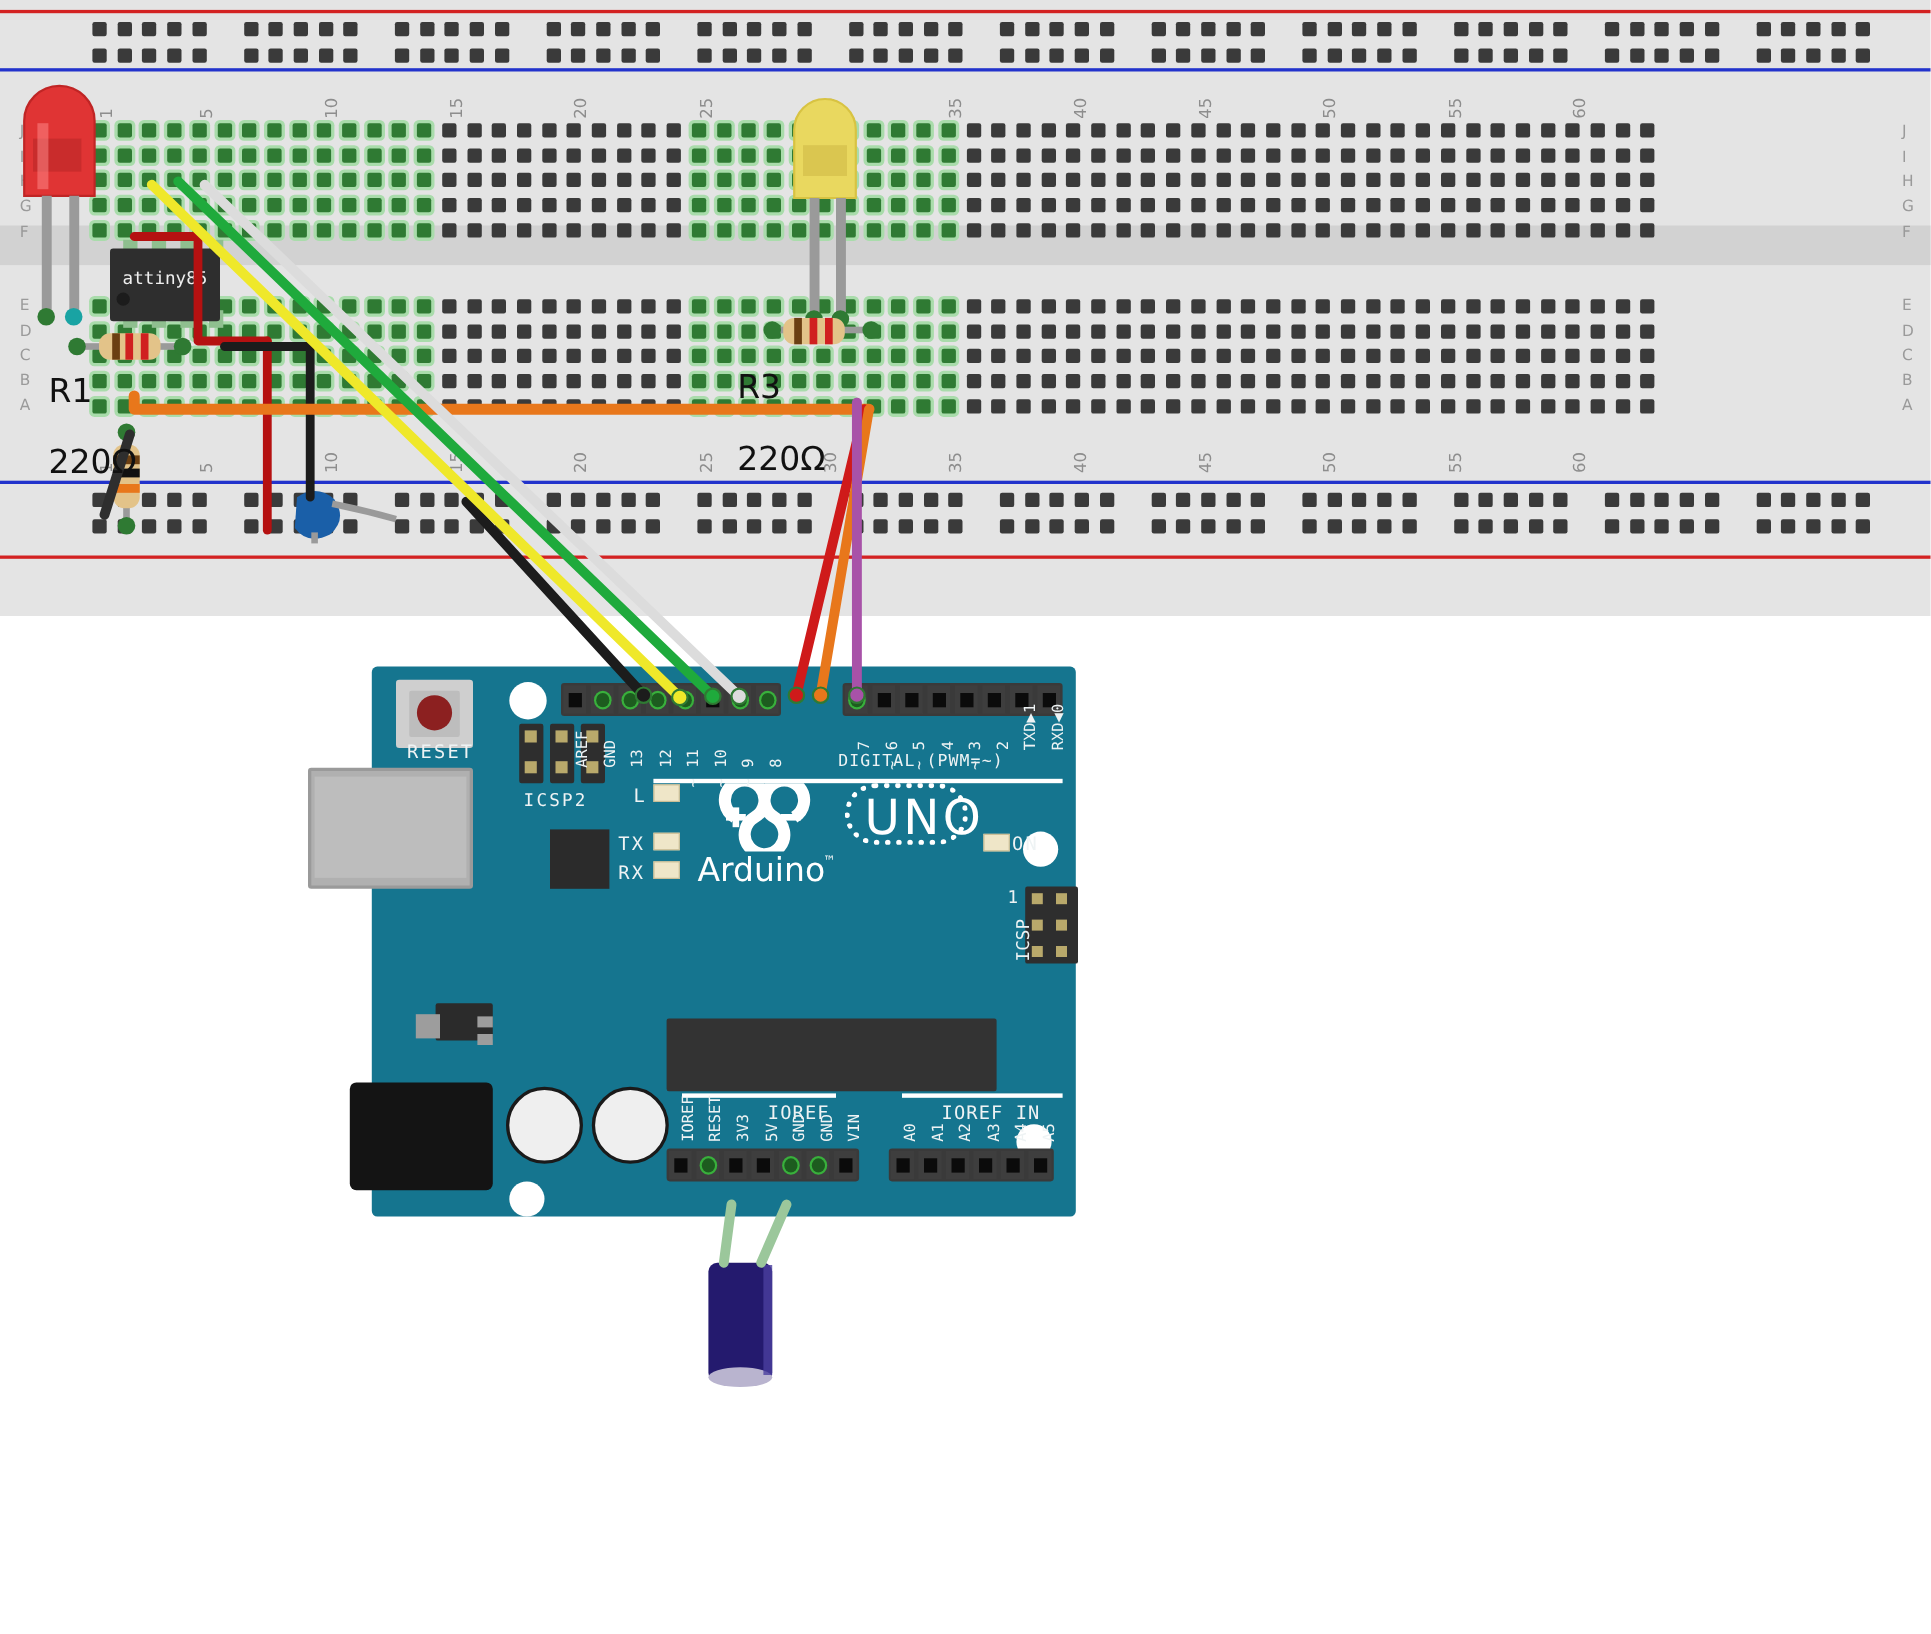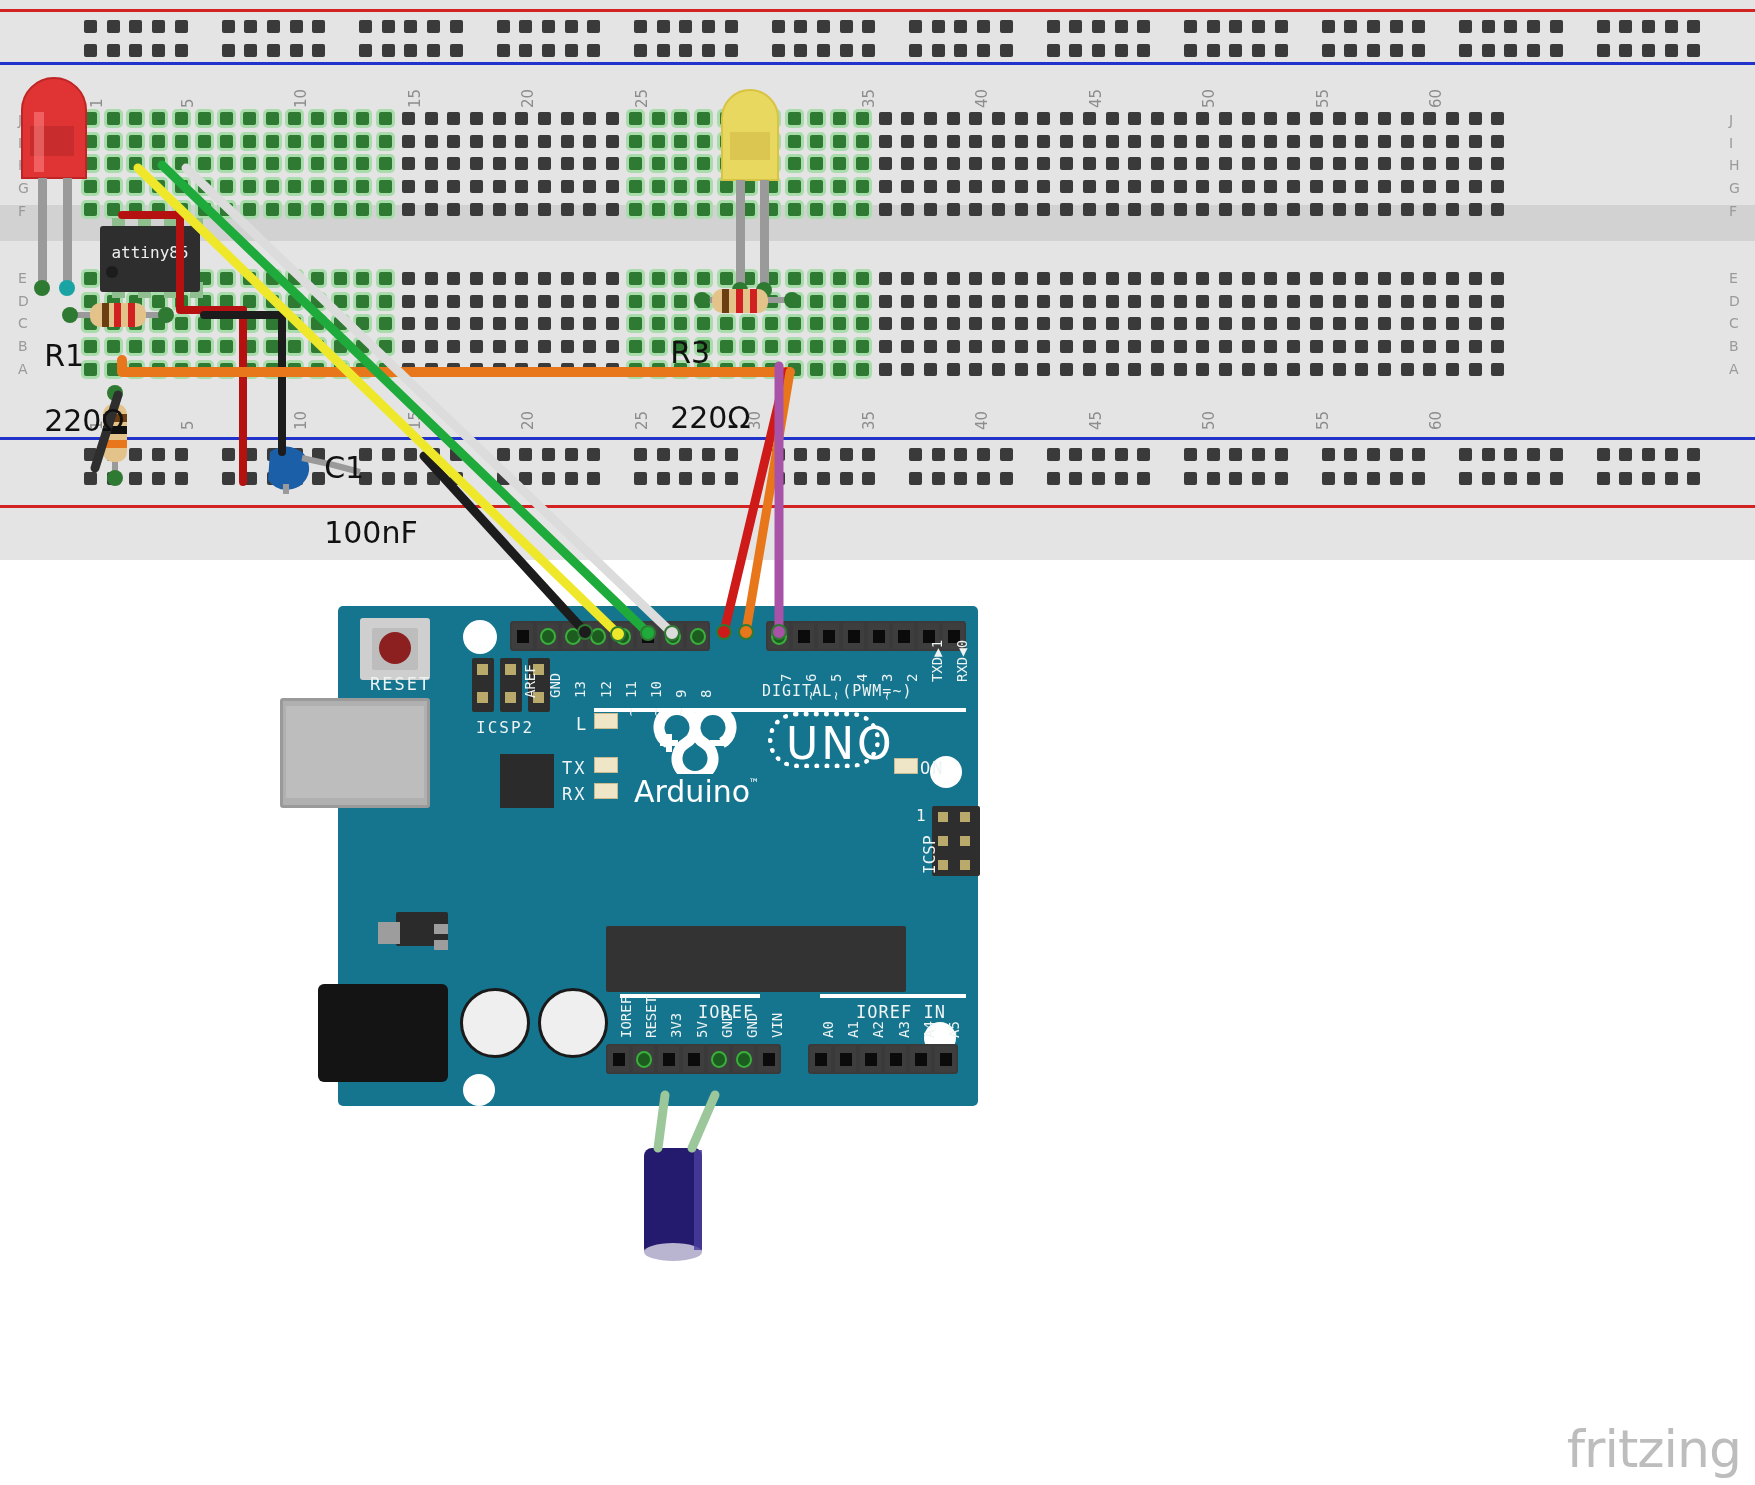--- a/index.html
+++ b/index.html
@@ -1296,19 +1296,14 @@
     </div>
 
   <div class="label-txt" style="left:6px;top:308px;">
     <span>R1</span><br>
     <span>220Ω</span>
   </div>
   <div class="label-txt" style="left:632px;top:305px;">
     <span>R3</span><br>
     <span>220Ω</span>
   </div>
-  <div class="label-txt" style="left:286px;top:420px;">
-    <span>C1</span><br>
-    <span>100nF</span>
-  </div>
-
-  <div class="wm">fritzing</div>
+
 </div>
 
 </body></html>

